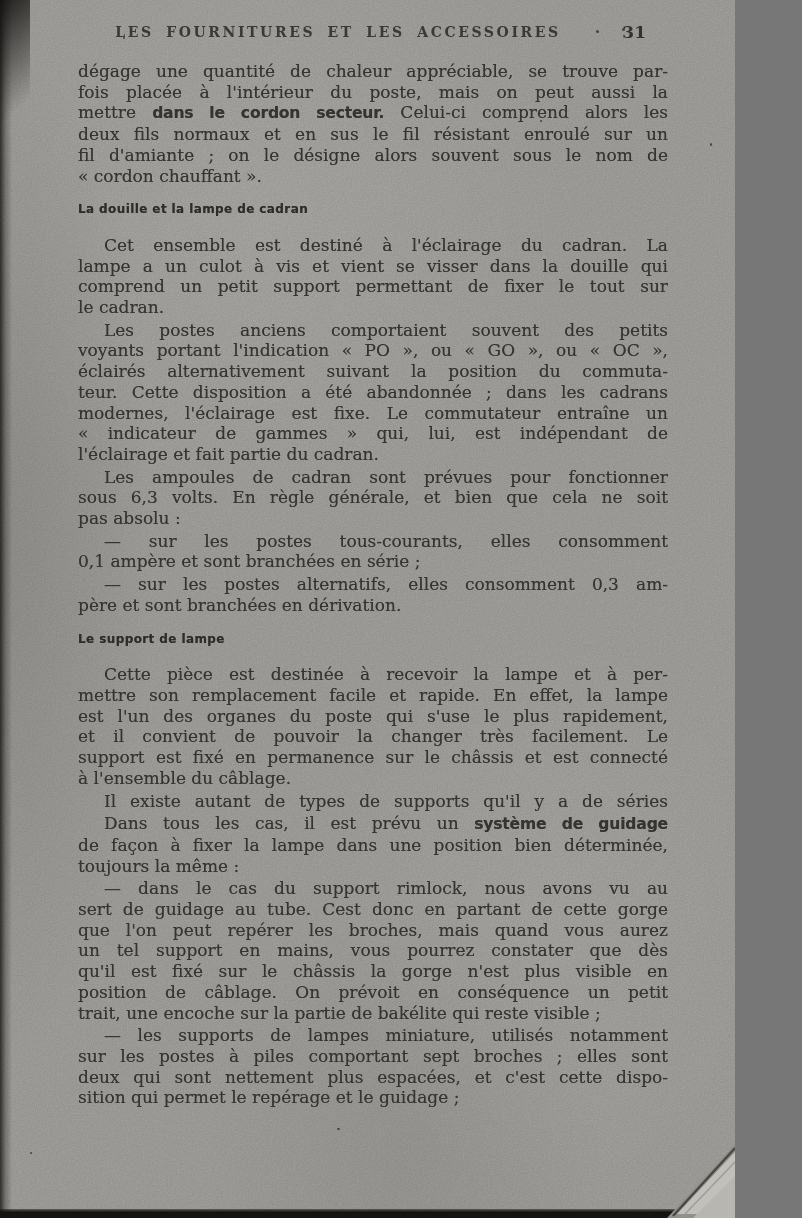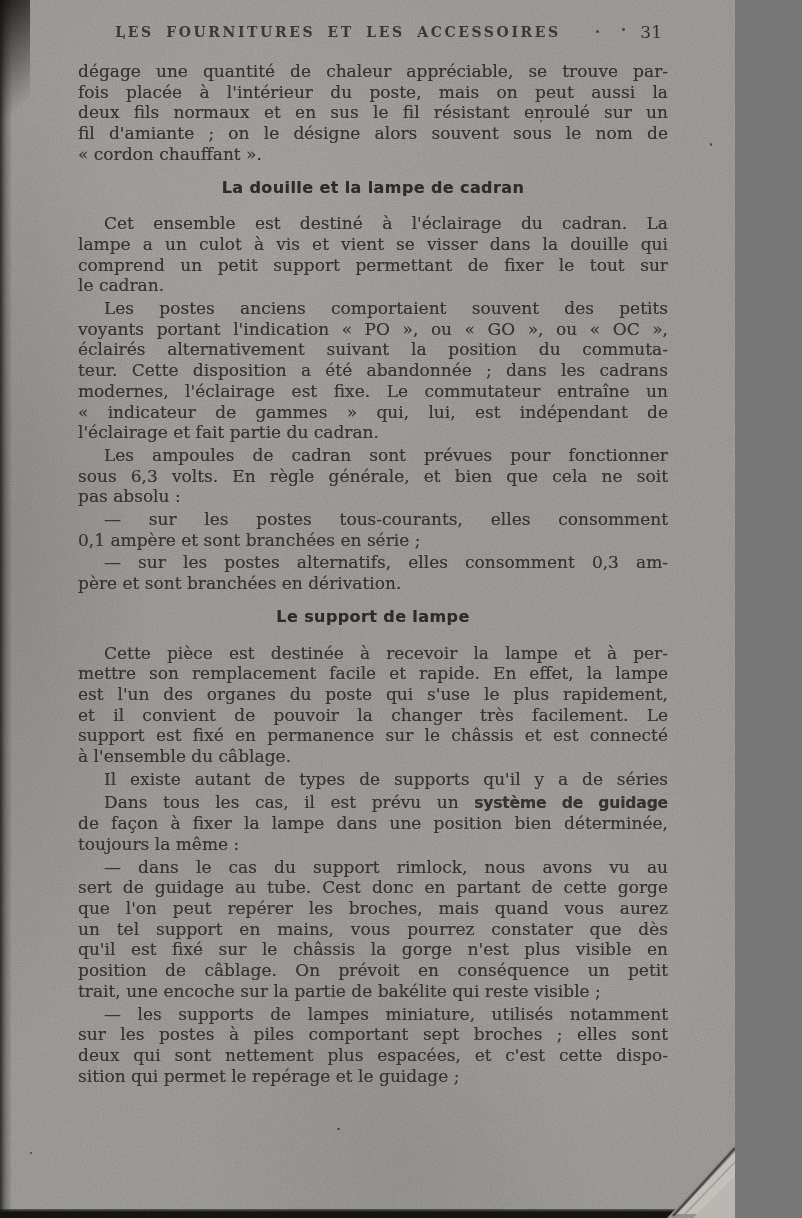--- a/index.html
+++ b/index.html
@@ -17,33 +17,33 @@
   .edge-left{position:absolute;left:0;top:0;width:12px;height:100%;
     background:linear-gradient(90deg,rgba(18,17,15,.78),rgba(18,17,15,.28) 45%,rgba(18,17,15,0) 100%);}
   .corner-tl{position:absolute;left:0;top:0;width:30px;height:140px;
     background:linear-gradient(135deg,rgba(8,8,6,.85),rgba(8,8,6,0) 75%);}
   .bar-bottom{position:absolute;left:0;bottom:0;width:100%;height:9px;
     background:linear-gradient(0deg,#141412 65%,rgba(20,20,18,.45));}
   .running-head{position:absolute;top:24px;left:78px;width:590px;height:22px;}
   .head-title{position:absolute;left:0;right:70px;text-align:center;
     font-size:14px;font-weight:bold;letter-spacing:2.6px;word-spacing:5px;color:#3b3934;
     filter:blur(.25px);}
-  .page-num{position:absolute;right:6px;top:-2px;font-size:17px;font-weight:normal;color:#34322d;
+  .page-num{position:absolute;right:22px;top:-2px;font-size:17px;font-weight:bold;color:#34322d;
     filter:blur(.2px);}
   .text-column{position:absolute;top:61px;left:78px;width:590px;
     font-size:17px;line-height:20.7px;filter:blur(.25px);
     text-shadow:0 0 .6px rgba(52,50,46,.55);}
   .para{margin:0;}
   .para + .para{margin-top:2px;}
   .line{min-height:20.7px;}
   .line.just{text-align:justify;text-align-last:justify;-moz-text-align-last:justify;text-justify:inter-word;}
   .line.first{text-indent:26px;}
   .b{font-family:"DejaVu Sans",sans-serif;font-weight:bold;font-size:15.6px;letter-spacing:-.2px;}
-  .heading{font-family:"DejaVu Sans",sans-serif;font-weight:bold;font-size:16px;
-    text-align:center;margin:13px 0 15px;letter-spacing:.4px;color:#2e2c28;}
+  .heading{font-family:"DejaVu Sans",sans-serif;font-weight:bold;font-size:12px;
+    text-align:left;margin:13px 0 15px;letter-spacing:.4px;color:#2e2c28;}
   .fold{position:absolute;right:0;bottom:0;}
   .speck{position:absolute;border-radius:50%;background:#2f2d29;opacity:.8;}
 </style>
 </head>
 <body>
 
 <div class="page">
 
   <svg class="grain" width="802" height="1218">
     <filter id="grainF" x="0" y="0" width="100%" height="100%">
@@ -58,20 +58,21 @@
 
   <header class="running-head">
     <div class="head-title">LES FOURNITURES ET LES ACCESSOIRES</div>
     <div class="page-num">31</div>
   </header>
 
   <main class="text-column">
       <div class="para">
         <div class="line just"><span>dégage une quantité de chaleur appréciable, se trouve par-</span></div>
         <div class="line just"><span>fois placée à l'intérieur du poste, mais on peut aussi la</span></div>
+        <div class="line just"><span>mettre </span><span class="b">dans le cordon secteur.</span><span> Celui-ci comprend alors les</span></div>
         <div class="line just"><span>deux fils normaux et en sus le fil résistant enroulé sur un</span></div>
         <div class="line just"><span>fil d'amiante ; on le désigne alors souvent sous le nom de</span></div>
         <div class="line"><span>« cordon chauffant ».</span></div>
       </div>
       <div class="heading">La douille et la lampe de cadran</div>
       <div class="para">
         <div class="line just first"><span>Cet ensemble est destiné à l'éclairage du cadran. La</span></div>
         <div class="line just"><span>lampe a un culot à vis et vient se visser dans la douille qui</span></div>
         <div class="line just"><span>comprend un petit support permettant de fixer le tout sur</span></div>
         <div class="line"><span>le cadran.</span></div>

